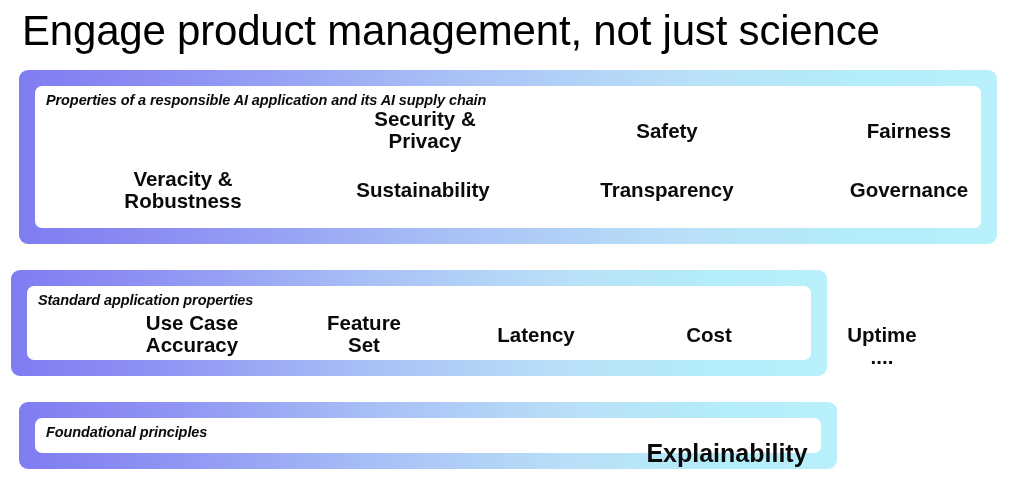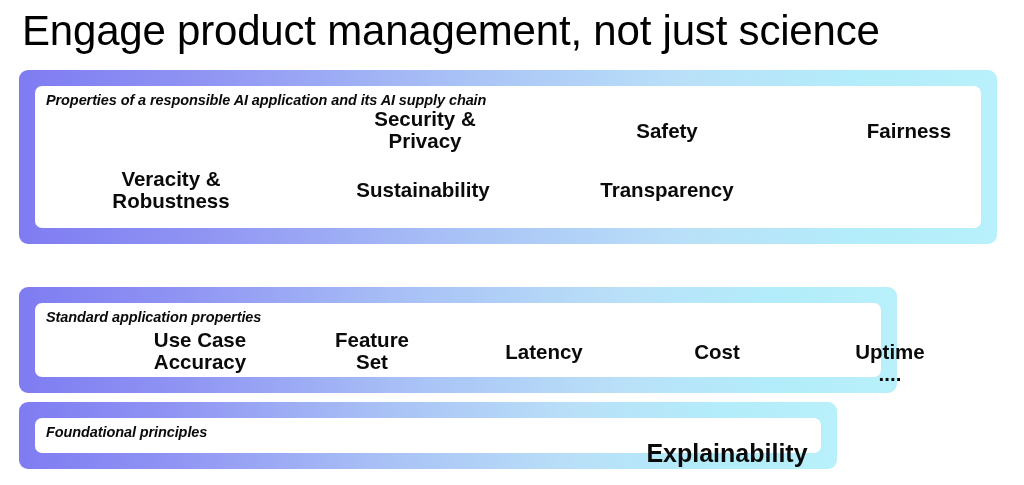--- a/index.html
+++ b/index.html
@@ -41,21 +41,21 @@
   .panel-inner {
     position: relative;
     width: 100%;
     height: 100%;
     background: #ffffff;
     border-radius: 7px;
     box-sizing: border-box;
   }
 
   #panel-responsible { left: 19px; top: 70px;  width: 978px; height: 174px; }
-  #panel-standard    { left: 19px; top: 270px; width: 878px; height: 106px; margin-top: 17px; }
+  #panel-standard    { left: 11px; top: 270px; width: 816px; height: 106px; }
   #panel-foundation  { left: 19px; top: 402px; width: 818px; height: 67px;  }
 
   .panel-caption {
     position: absolute;
     left: 11px;
     top: 6px;
     font-size: 14.5px;
     font-weight: 700;
     font-style: italic;
     color: #0a0a0a;
@@ -93,24 +93,25 @@
 
 <div class="panel" id="panel-responsible">
   <div class="panel-inner">
     <div class="panel-caption">Properties of a responsible AI application and its AI supply chain</div>
 
     <div class="prop size-lg row1" style="left:390px; top:22px">Security &amp;
 Privacy</div>
     <div class="prop size-lg row1" style="left:632px">Safety</div>
     <div class="prop size-lg row1" style="left:874px">Fairness</div>
 
-    <div class="prop size-lg row2" style="left:136px; top:82px">Veracity &amp;
+    <div class="prop size-lg row2" style="left:148px; top:82px">Veracity &amp;
 Robustness</div>
     <div class="prop size-lg row2" style="left:388px">Sustainability</div>
     <div class="prop size-lg row2" style="left:632px">Transparency</div>
+    <div class="prop size-lg row2" style="left:874px">Governance</div>
   </div>
 </div>
 
 <div class="panel" id="panel-standard">
   <div class="panel-inner">
     <div class="panel-caption">Standard application properties</div>
 
     <div class="prop size-lg rowS" style="left:165px; top:26px">Use Case
 Accuracy</div>
     <div class="prop size-lg rowS" style="left:337px; top:26px">Feature

